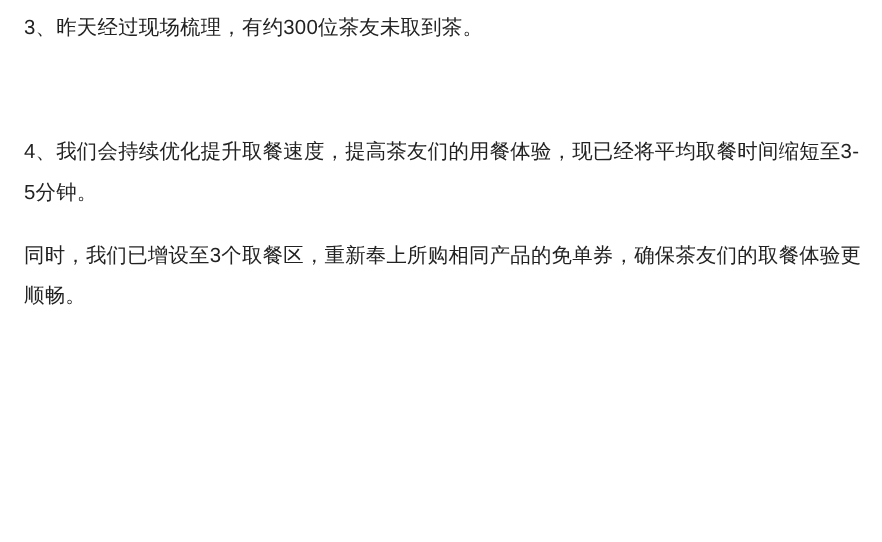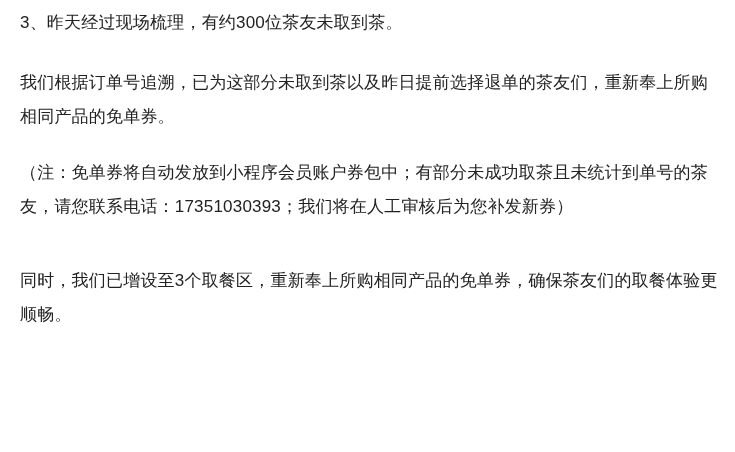--- a/index.html
+++ b/index.html
@@ -37,26 +37,25 @@
 </style>
 </head>
 <body>
 
 <div class="page">
 
   <p class="para">3、昨天经过现场梳理，有约300位茶友未取到茶。</p>
 
   <div class="gap-lg"></div>
 
-  <p class="para">我们根据订单号追溯，已为这部分未取到茶以及昨日提前选择退单的茶友们，重新奉上所购相同产品的免单券。</p>
 
   <div class="gap-md"></div>
 
-  <p class="para">（注：免单券将自动发放到小程序会员账户券包中；有部分未成功取茶且未统计到单号的茶友，请您联系电话：17351030393；我们将在人工审核后为您补发新券）</p>
 
   <div class="gap-md"></div>
 
+  <p class="para">4、我们会持续优化提升取餐速度，提高茶友们的用餐体验，现已经将平均取餐时间缩短至3-5分钟。</p>
 
   <div class="gap-sm"></div>
 
   <p class="para">同时，我们已增设至3个取餐区，重新奉上所购相同产品的免单券，确保茶友们的取餐体验更顺畅。</p>
 
 </div>
 
 </body></html>

